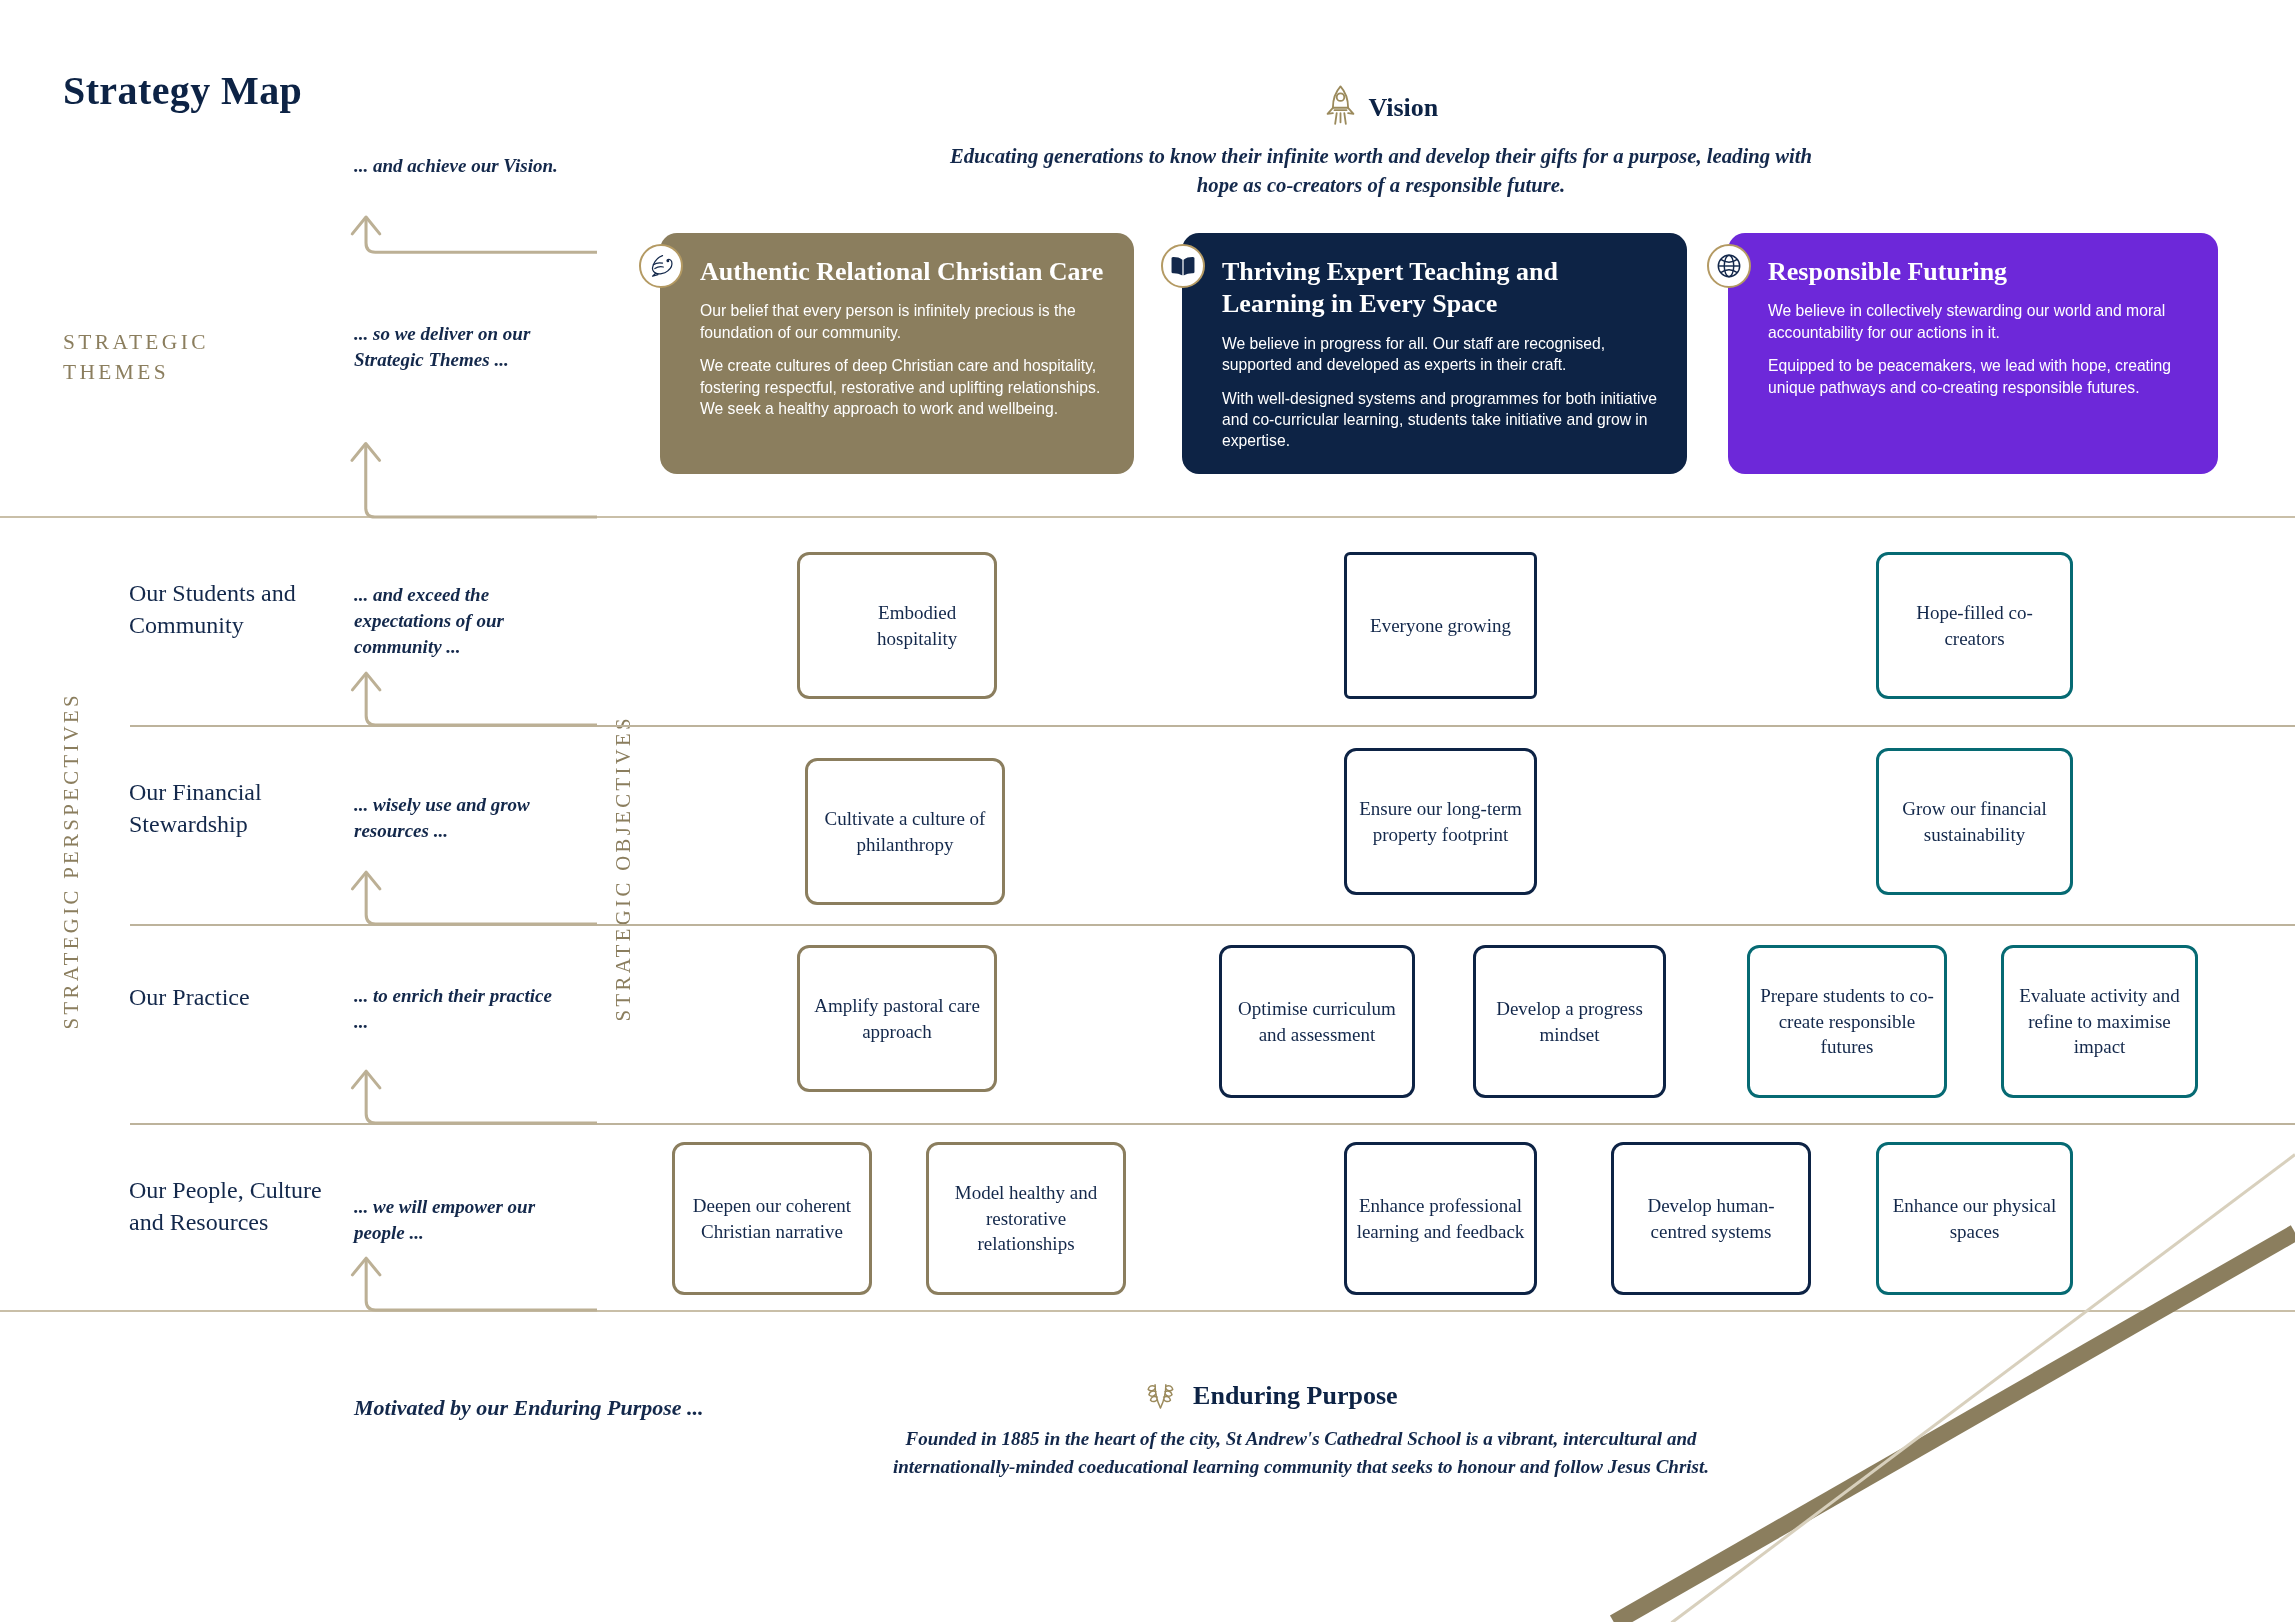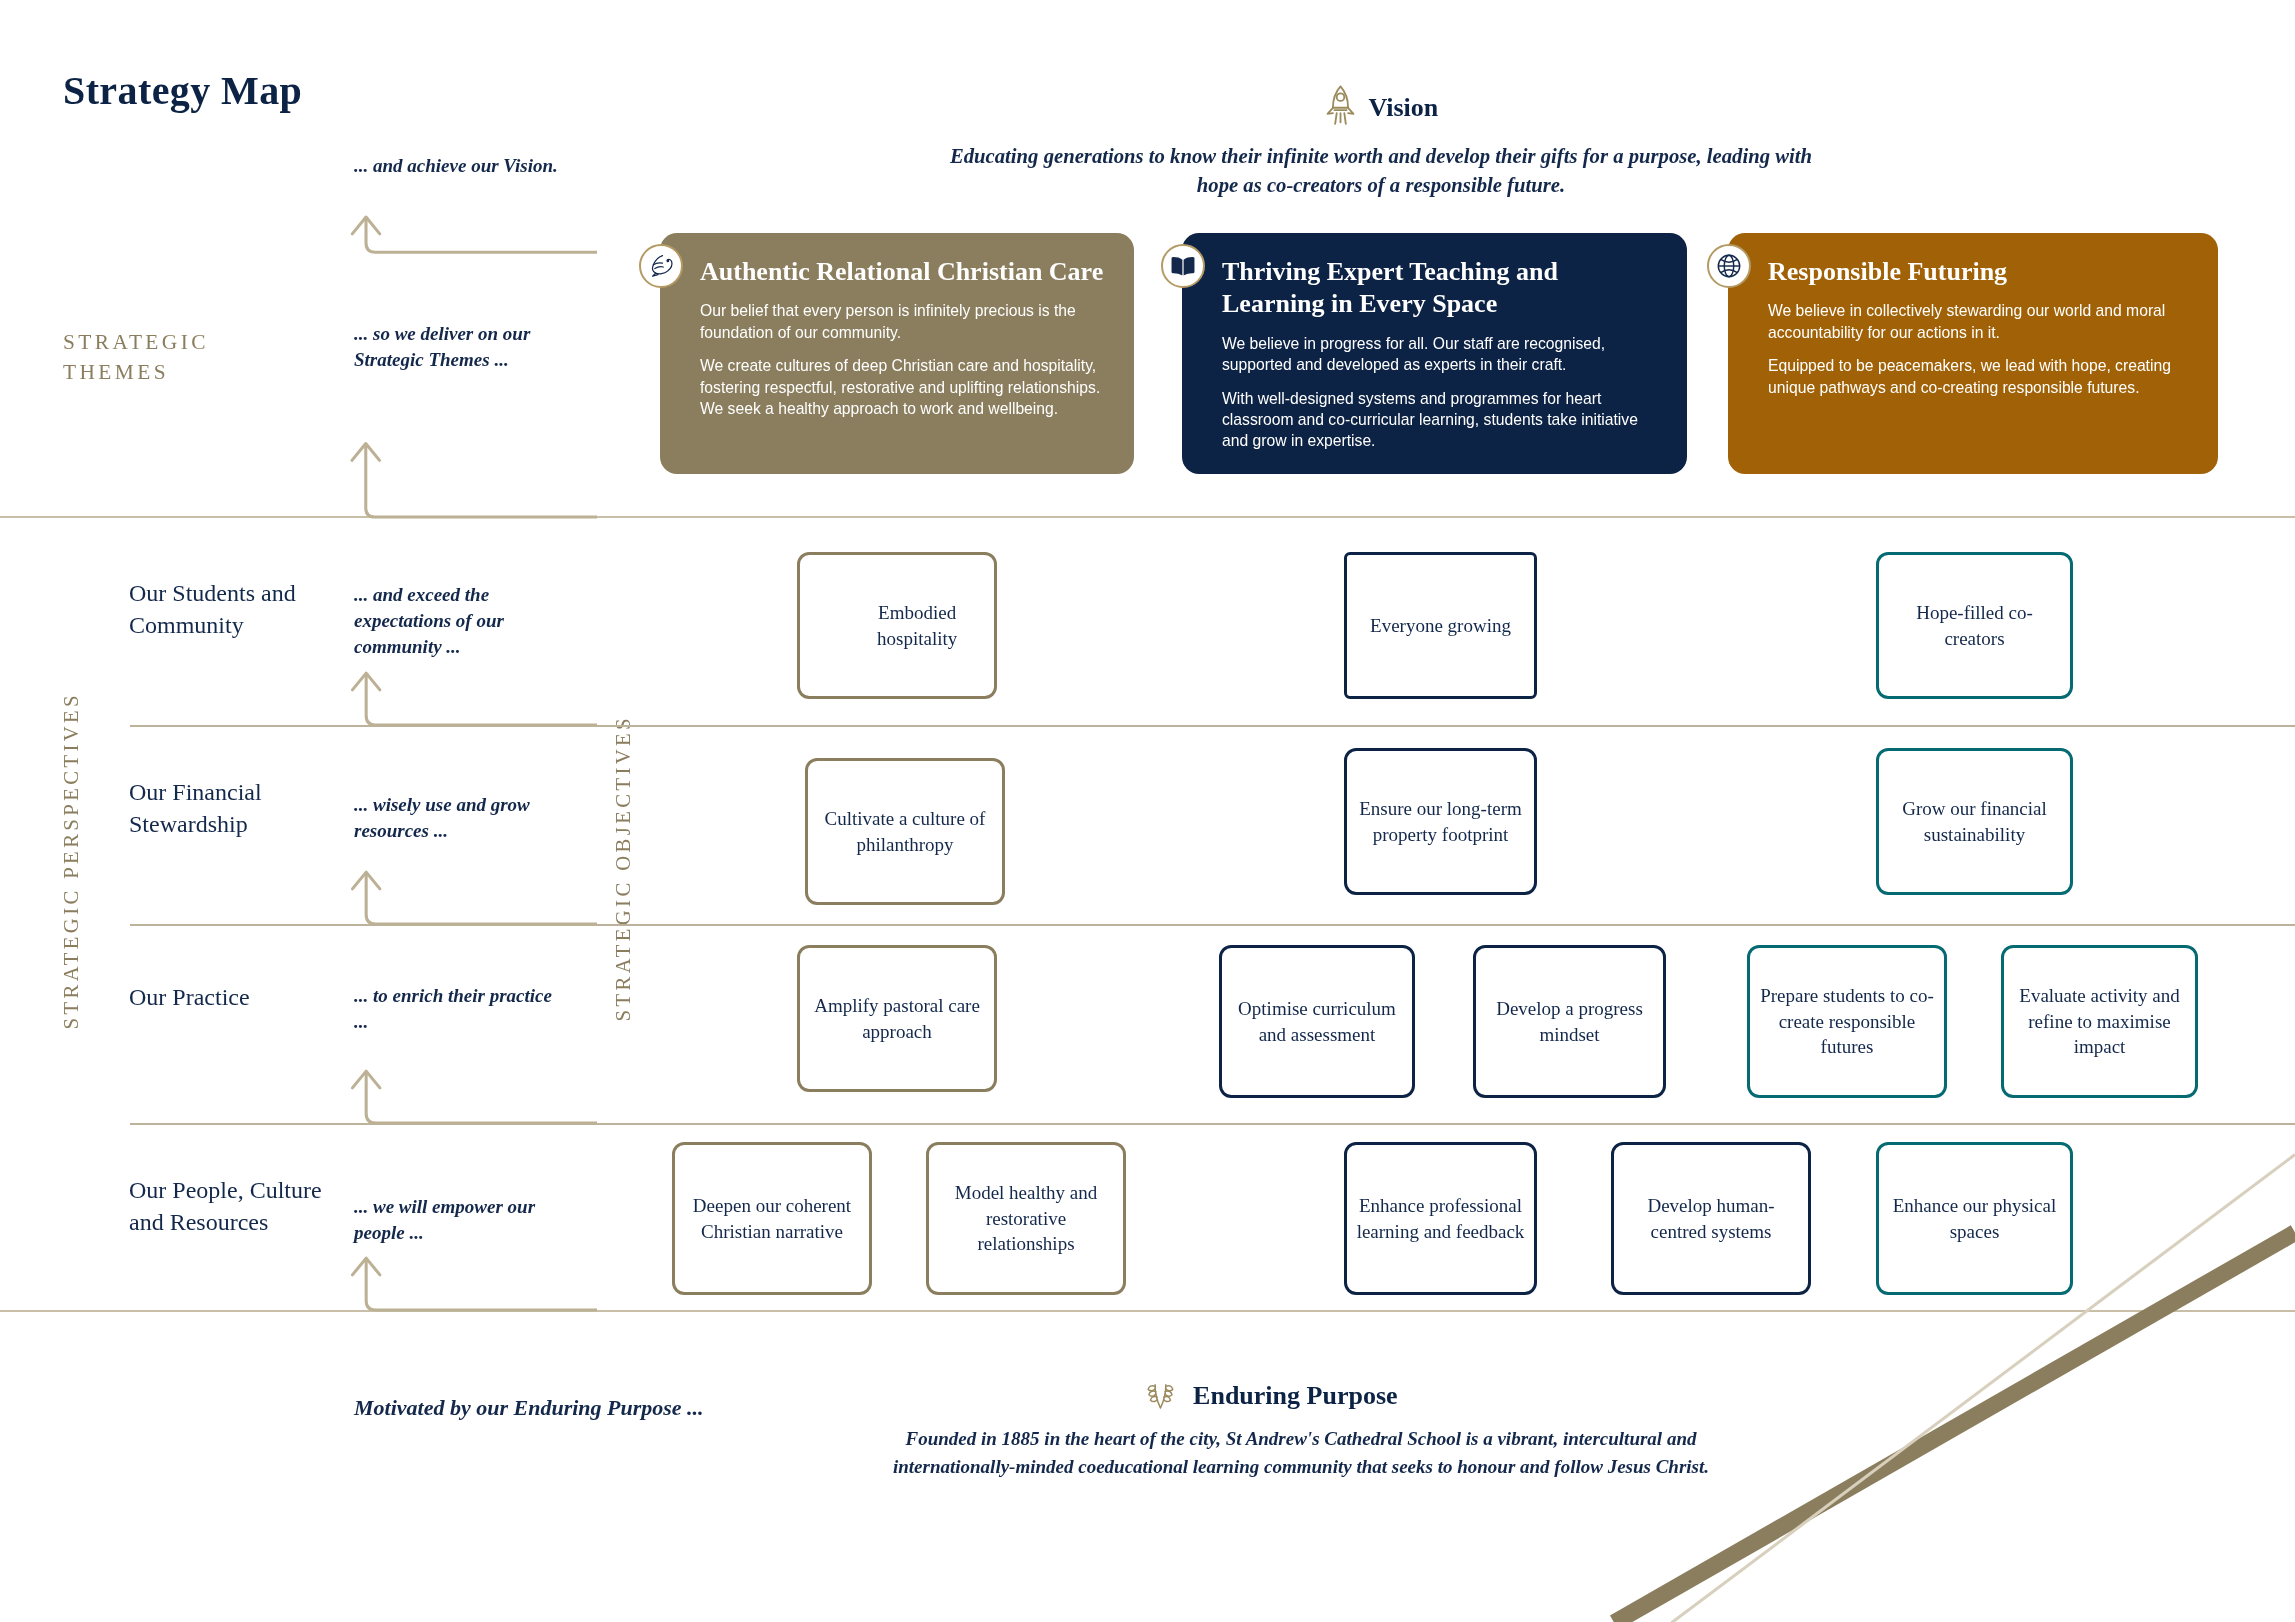--- a/index.html
+++ b/index.html
@@ -244,24 +244,24 @@
     <div class="badge">
       <svg width="26" height="21.4" viewBox="0 0 34 28">
         <g fill="#13284b">
           <path d="M16.2 6.2 C12.8 3.6 8.4 2.6 3.4 2.8 C2.6 2.84 2 3.5 2 4.3 L2 22.3 C2 23.2 2.8 23.9 3.7 23.8 C8.2 23.6 12.4 24.4 15.6 26.6 C15.9 26.8 16.2 26.6 16.2 26.3 Z"></path>
           <path d="M17.8 6.2 C21.2 3.6 25.6 2.6 30.6 2.8 C31.4 2.84 32 3.5 32 4.3 L32 22.3 C32 23.2 31.2 23.9 30.3 23.8 C25.8 23.6 21.6 24.4 18.4 26.6 C18.1 26.8 17.8 26.6 17.8 26.3 Z"></path>
         </g>
       </svg>
     </div>
     <h3>Thriving Expert Teaching and Learning in Every Space</h3>
     <p>We believe in progress for all. Our staff are recognised, supported and developed as experts in their craft.</p>
-    <p>With well-designed systems and programmes for heart classroom and co-curricular learning, students take initiative and grow in expertise.</p>
-  </div>
-
-  <div class="theme" style="left:1728px; top:233px; width:490px; height:241px; background:#a16207;">
+    <p>With well-designed systems and programmes for both initiative and co-curricular learning, students take initiative and grow in expertise.</p>
+  </div>
+
+  <div class="theme" style="left:1728px; top:233px; width:490px; height:241px; background:#6d28d9;">
     <div class="badge">
       <svg width="26" height="26" viewBox="0 0 34 34">
         <g fill="none" stroke="#13284b" stroke-width="1.9">
           <circle cx="17" cy="17" r="14"></circle>
           <ellipse cx="17" cy="17" rx="6.2" ry="14"></ellipse>
           <line x1="3" y1="17" x2="31" y2="17"></line>
           <path d="M6.2 8.4 C9.6 10.8 13.2 12 17 12 C20.8 12 24.4 10.8 27.8 8.4"></path>
           <path d="M6.2 25.6 C9.6 23.2 13.2 22 17 22 C20.8 22 24.4 23.2 27.8 25.6"></path>
         </g>
       </svg>

